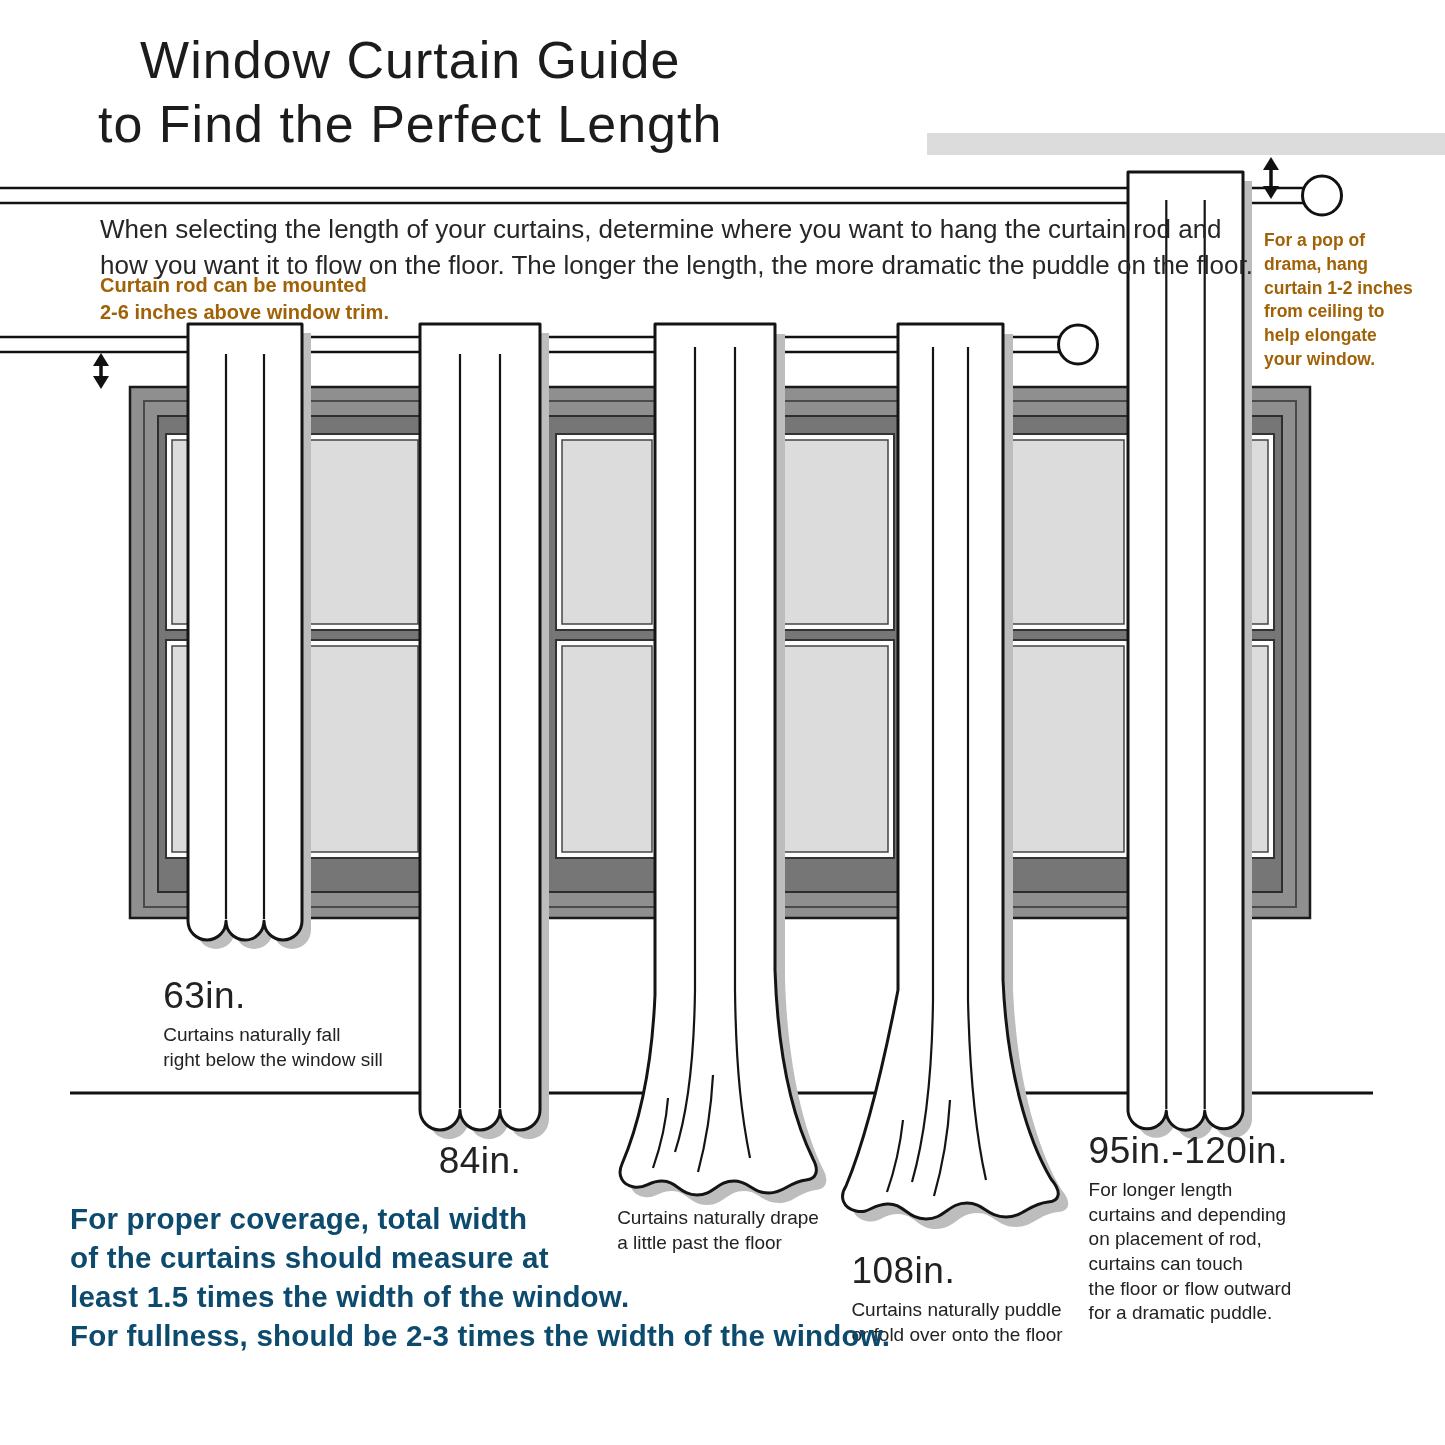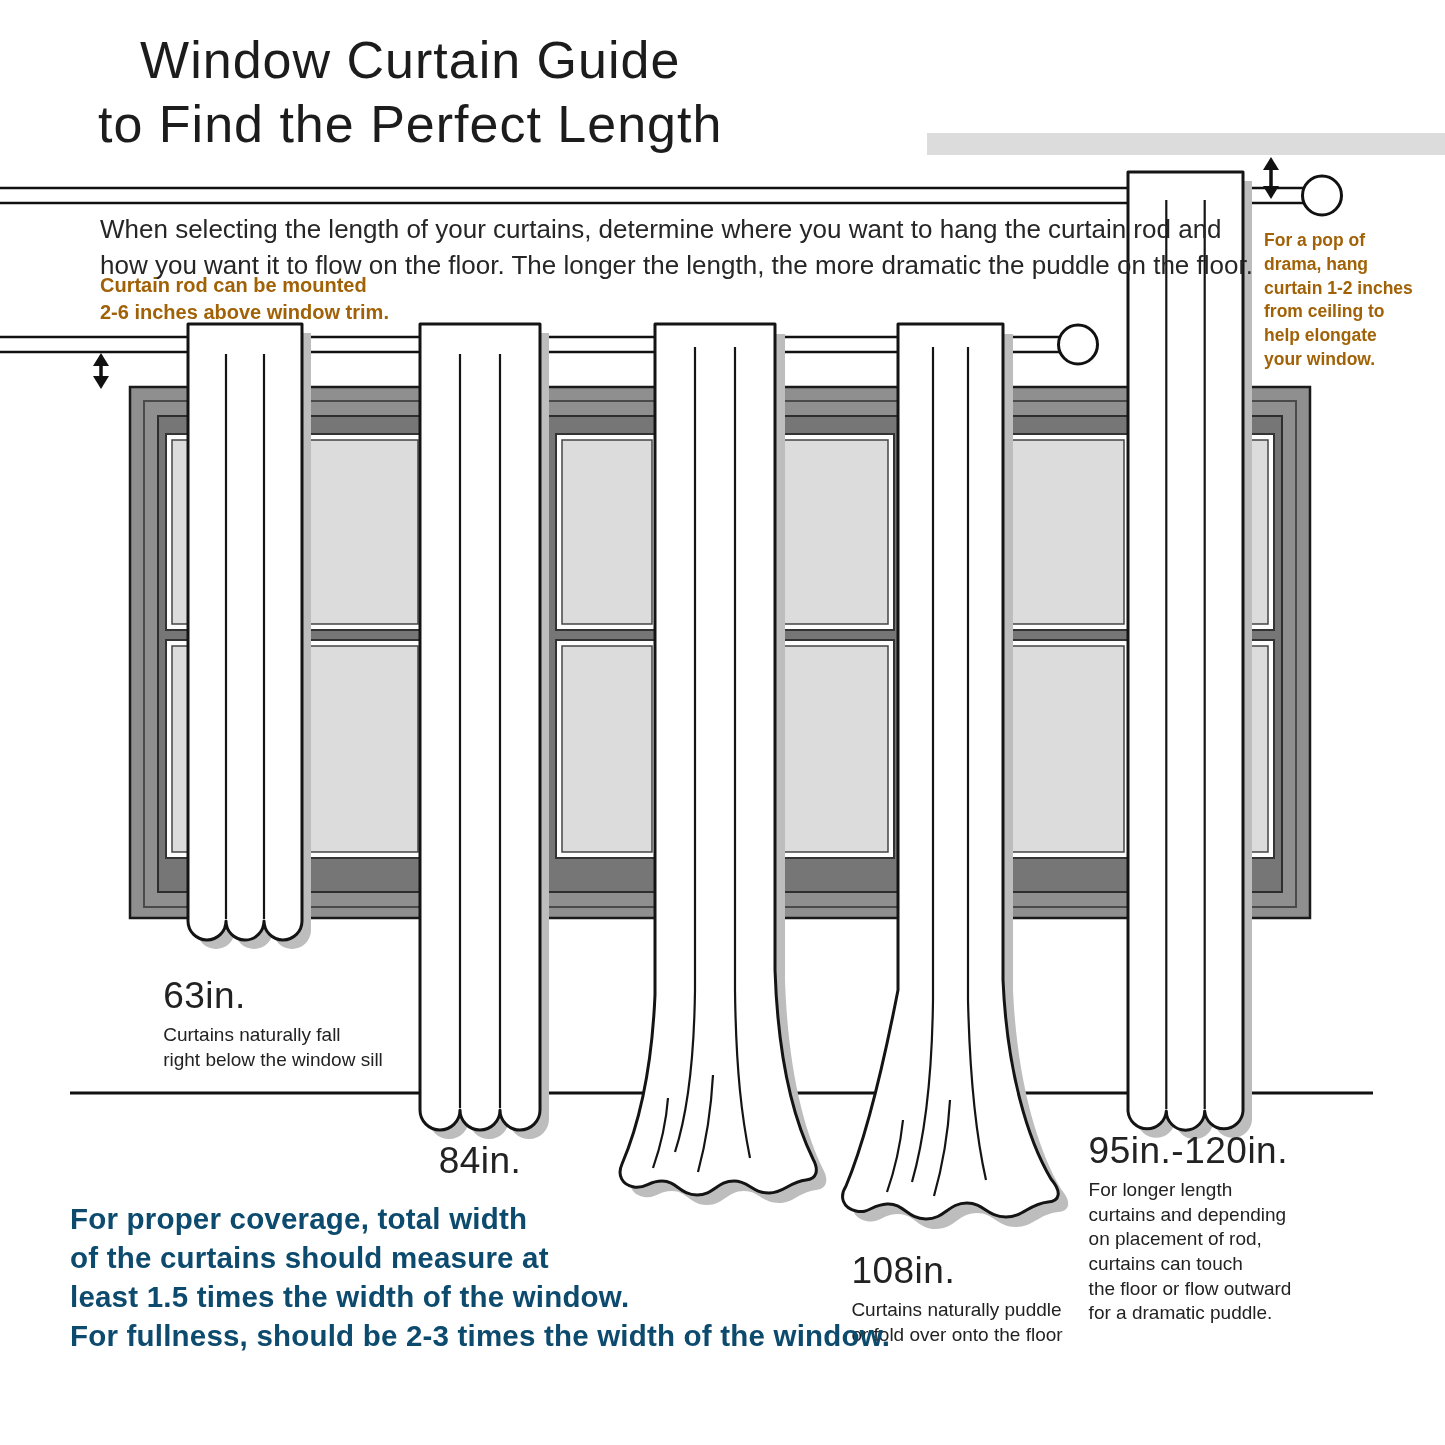--- a/index.html
+++ b/index.html
@@ -161,20 +161,22 @@
   <div class="size-label">63in.</div>
   <div class="size-desc">Curtains naturally fall
 right below the window sill</div>
 </div>
 
 <div class="size-group" style="left:480px;top:1140px">
   <div class="size-label">84in.</div>
 </div>
 
 <div class="size-group" style="left:718px;top:1200px">
+  <div class="size-desc">Curtains naturally drape
+a little past the floor</div>
 </div>
 
 <div class="size-group" style="left:957px;top:1250px">
   <div class="size-label">108in.</div>
   <div class="size-desc">Curtains naturally puddle
 or fold over onto the floor</div>
 </div>
 
 <div class="size-group" style="left:1190px;top:1130px">
   <div class="size-label">95in.-120in.</div>

